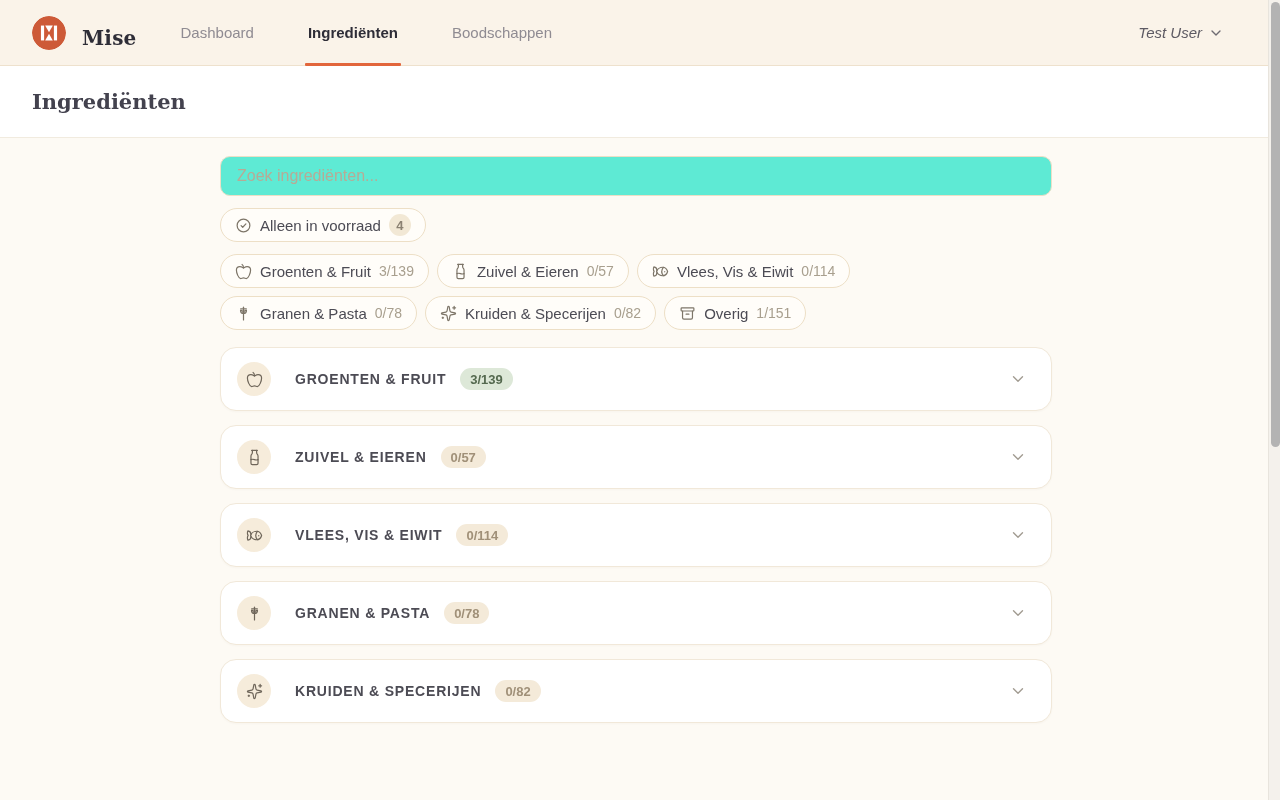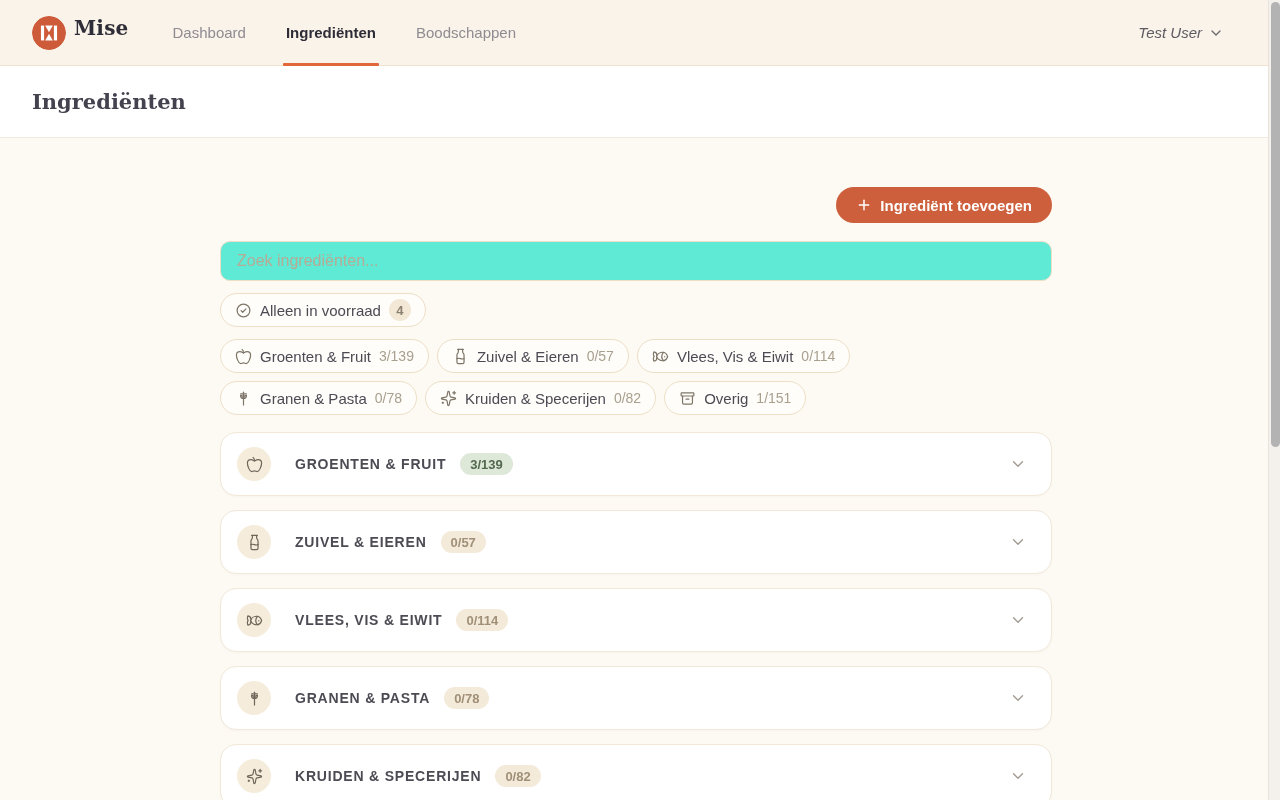--- a/index.html
+++ b/index.html
@@ -13,27 +13,27 @@
 
   
   .navbar {
     height: 66px;
     background: #faf3e9;
     border-bottom: 1px solid #eee1cd;
     display: flex;
     align-items: center;
     padding: 0 56px 0 32px;
   }
-  .brand { display: flex; align-items: flex-start; gap: 8px; cursor: pointer; }
+  .brand { display: flex; align-items: flex-end; gap: 16px; cursor: pointer; }
   .logo-circle { width: 34px; height: 34px; border-radius: 50%; display: block; }
   .brand-name {
     font-family: "DejaVu Serif", "Liberation Serif", serif;
     font-weight: 700; font-size: 20px; color: #2e2d37; letter-spacing: .2px;
   }
-  .nav-links { display: flex; align-items: center; gap: 40px; margin-left: 44px; height: 100%; }
+  .nav-links { display: flex; align-items: center; gap: 54px; margin-left: 44px; height: 100%; }
   .nav-link {
     position: relative; height: 100%; display: flex; align-items: center;
     font-size: 15px; color: #8f8b92; cursor: pointer;
   }
   .nav-link.active { color: #2e2d37; font-weight: 700; }
   .nav-link.active::after {
     content: ""; position: absolute; left: -3px; right: -3px; bottom: -1px;
     height: 3px; background: #e2663c; border-radius: 1px;
   }
   .nav-spacer { flex: 1; }
@@ -204,28 +204,20 @@
   </div>
 </header>
 
 <div class="page-header">
   <h1 class="page-title">Ingrediënten</h1>
 </div>
 
 <main class="content">
   <div class="container">
 
-    <div class="toolbar-row">
-      <button class="add-btn">
-        <svg>
-            <use href="#i-plus"></use>
-          </svg>
-        <span>Ingrediënt toevoegen</span>
-      </button>
-    </div>
 
     <input class="search-input" type="text" placeholder="Zoek ingrediënten..." style="">
 
     <div class="chip-row row-stock">
       <div class="chip">
         <svg class="chip-icon">
             <use href="#i-check-circle"></use>
           </svg>
         <span class="chip-label">Alleen in voorraad</span>
         <span class="chip-badge">4</span>

